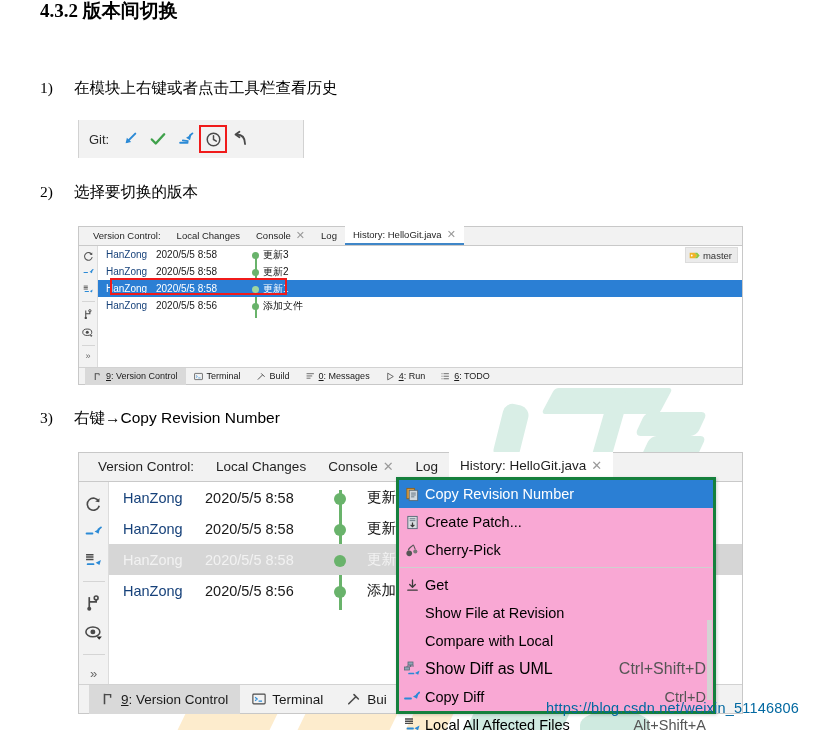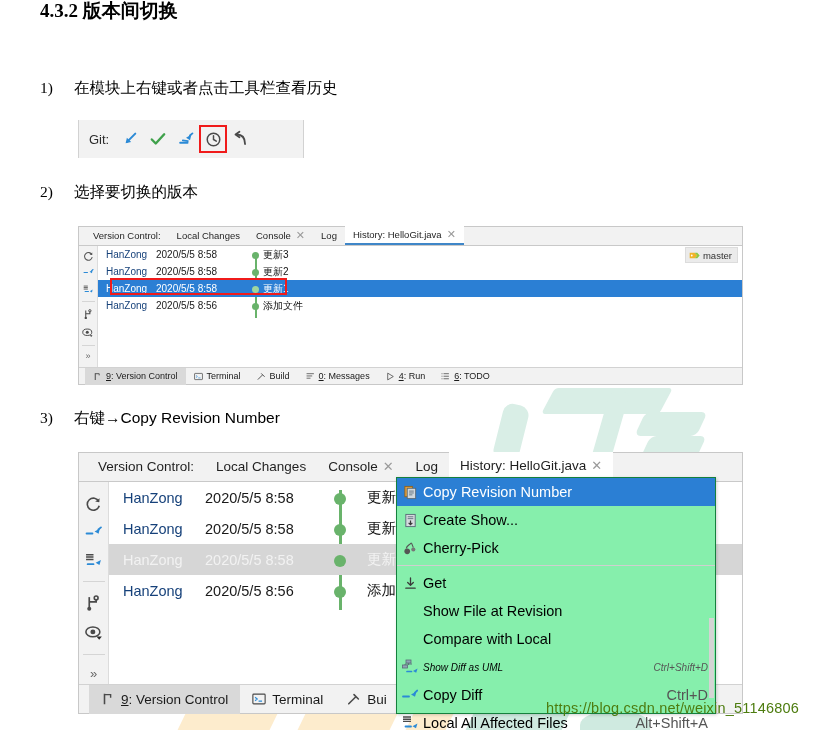--- a/index.html
+++ b/index.html
@@ -105,34 +105,34 @@
   }
   .sb-item{display:flex;align-items:center;color:#1a1a1a;white-space:nowrap;}
   .sb-item.active{background:#d9d9d9;}
   .sb-item .u{text-decoration:underline;}
 
   
   .redbox{position:absolute;border:2px solid #f01b1b;box-sizing:border-box;z-index:6;pointer-events:none;}
 
   
   .ctxmenu{
-    position:absolute;z-index:7;background:#86efac;
-    border:1px solid #15803d;box-sizing:border-box;
+    position:absolute;z-index:7;background:#f9a8d4;
+    border:3px solid #15803d;box-sizing:border-box;
     box-shadow:1px 1px 3px rgba(0,0,0,.18);
   }
   .mi{display:flex;align-items:center;position:relative;white-space:nowrap;box-sizing:border-box;}
   .mi.hl{background:#2b7fd4;color:#fff;}
   .mi .mi-ico{width:26px;display:flex;align-items:center;justify-content:center;flex:0 0 26px;}
   .mi .mi-label{flex:1;}
   .mi .mi-key{color:#555;padding-right:7px;}
   .mi.hl .mi-key{color:#e4eef8;}
   .mi-sep{height:1px;background:#cfcfcf;margin:3px 0;}
 
   .watermark-url{
-    position:absolute;z-index:8;color:#4d7c0f;
+    position:absolute;z-index:8;color:#0369a1;
     font-size:14.5px;letter-spacing:.2px;white-space:nowrap;
     font-family:"Liberation Sans","DejaVu Sans",sans-serif;
   }
   .scrollthumb{position:absolute;background:#d4d4d4;}
 </style>
 </head>
 <body>
 
 <div class="page">
 
@@ -498,21 +498,21 @@
     </div>
 
     <div class="mi" style="height:28px;font-size:14.5px;">
       <span class="mi-ico">
         <svg width="15" height="15" viewBox="0 0 16 16">
             <rect x="3" y="1.5" width="10" height="13" fill="#d6dbdf" stroke="#5a6b78" stroke-width="1"></rect>
             <path d="M5 4 L11 4 M5 6 L11 6" stroke="#5a6b78" stroke-width=".9"></path>
             <path d="M8 8 L8 12.5 M6 10.5 L8 12.5 L10 10.5" stroke="#3a3a3a" stroke-width="1.3" fill="none"></path>
           </svg>
       </span>
-      <span class="mi-label">Create Show...</span>
+      <span class="mi-label">Create Patch...</span>
       <span class="mi-key"></span>
     </div>
 
     <div class="mi" style="height:28px;font-size:14.5px;">
       <span class="mi-ico">
         <svg width="15" height="15" viewBox="0 0 16 16">
             <path d="M9 2 C6 5 4 5 3.5 8" stroke="#555" stroke-width="1.3" fill="none"></path>
             <circle cx="4.5" cy="11" r="3" fill="#555"></circle>
             <circle cx="11" cy="9" r="2.2" fill="#777"></circle>
             <path d="M9 2 L11 7" stroke="#555" stroke-width="1.1" fill="none"></path>
@@ -539,21 +539,21 @@
       <span class="mi-label">Show File at Revision</span>
       <span class="mi-key"></span>
     </div>
 
     <div class="mi" style="height:28px;font-size:14.5px;">
       <span class="mi-ico"></span>
       <span class="mi-label">Compare with Local</span>
       <span class="mi-key"></span>
     </div>
 
-    <div class="mi" style="height:28px;font-size:10px;font-style:italic;">
+    <div class="mi" style="height:28px;font-size:16px;">
       <span class="mi-ico">
         <svg width="16" height="16" viewBox="0 0 16 16">
             <rect x="4" y="1" width="5" height="3" fill="#8fa4b5" stroke="#5a6b78" stroke-width=".8"></rect>
             <rect x="0.5" y="6" width="5" height="3" fill="#8fa4b5" stroke="#5a6b78" stroke-width=".8"></rect>
             <path d="M6.5 4 L6.5 6 M3 6 L3 5 L10 5" stroke="#5a6b78" stroke-width=".9" fill="none"></path>
             <path d="M5 12.5 L9.5 12.5" stroke="#2b8ad6" stroke-width="1.7" stroke-linecap="round"></path>
             <path d="M15.5 9.5 L11 12 L14.2 13.8 Z" fill="#2b8ad6"></path>
           </svg>
       </span>
       <span class="mi-label">Show Diff as UML</span>

